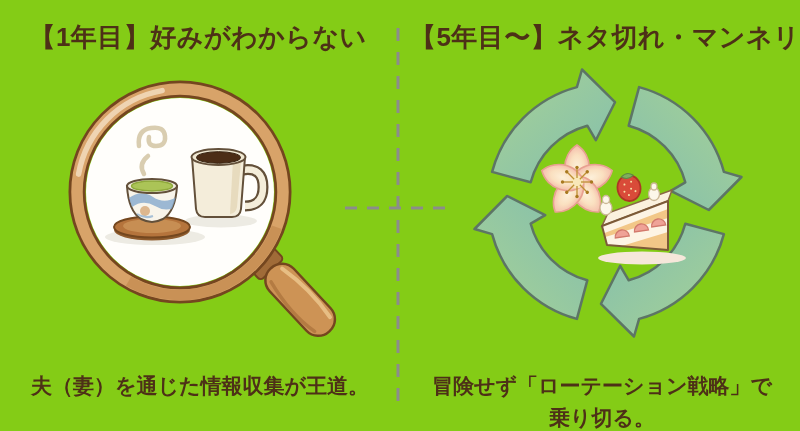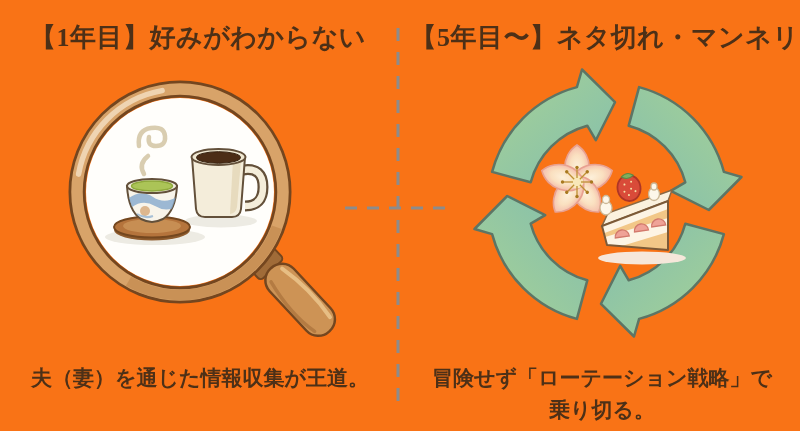--- a/index.html
+++ b/index.html
@@ -1,27 +1,27 @@
 <!DOCTYPE html>
 <html><head>
 <meta charset="utf-8">
 <style>
   html,body{margin:0;padding:0;background:#fff;}
   .stage{
-    position:relative;width:800px;height:431px;background:#f97316;
-    font-family:Liberation Serif, serif;overflow:hidden;
+    position:relative;width:800px;height:431px;background:#84cc16;
+    font-family:Liberation Sans, sans-serif;overflow:hidden;
   }
   .panel-title{
     position:absolute;top:20px;margin:0;text-align:center;
     font-size:26px;font-weight:bold;color:#4d3017;letter-spacing:.5px;white-space:nowrap;
   }
   .panel-title.left{left:0;width:396px;}
   .panel-title.right{left:405px;width:400px;}
   .caption{
-    position:absolute;top:362px;text-align:center;color:#4d3017;
+    position:absolute;top:370px;text-align:center;color:#4d3017;
     font-size:21px;font-weight:bold;line-height:32px;
   }
   .caption.left{left:0;width:400px;}
   .caption.right{left:402px;width:400px;}
   .illu{position:absolute;}
   .illu.left{left:45px;top:70px;width:300px;height:275px;}
   .illu.right{left:455px;top:68px;width:310px;height:275px;}
   .divider{position:absolute;left:0;top:0;pointer-events:none;}
 </style>
 </head>

